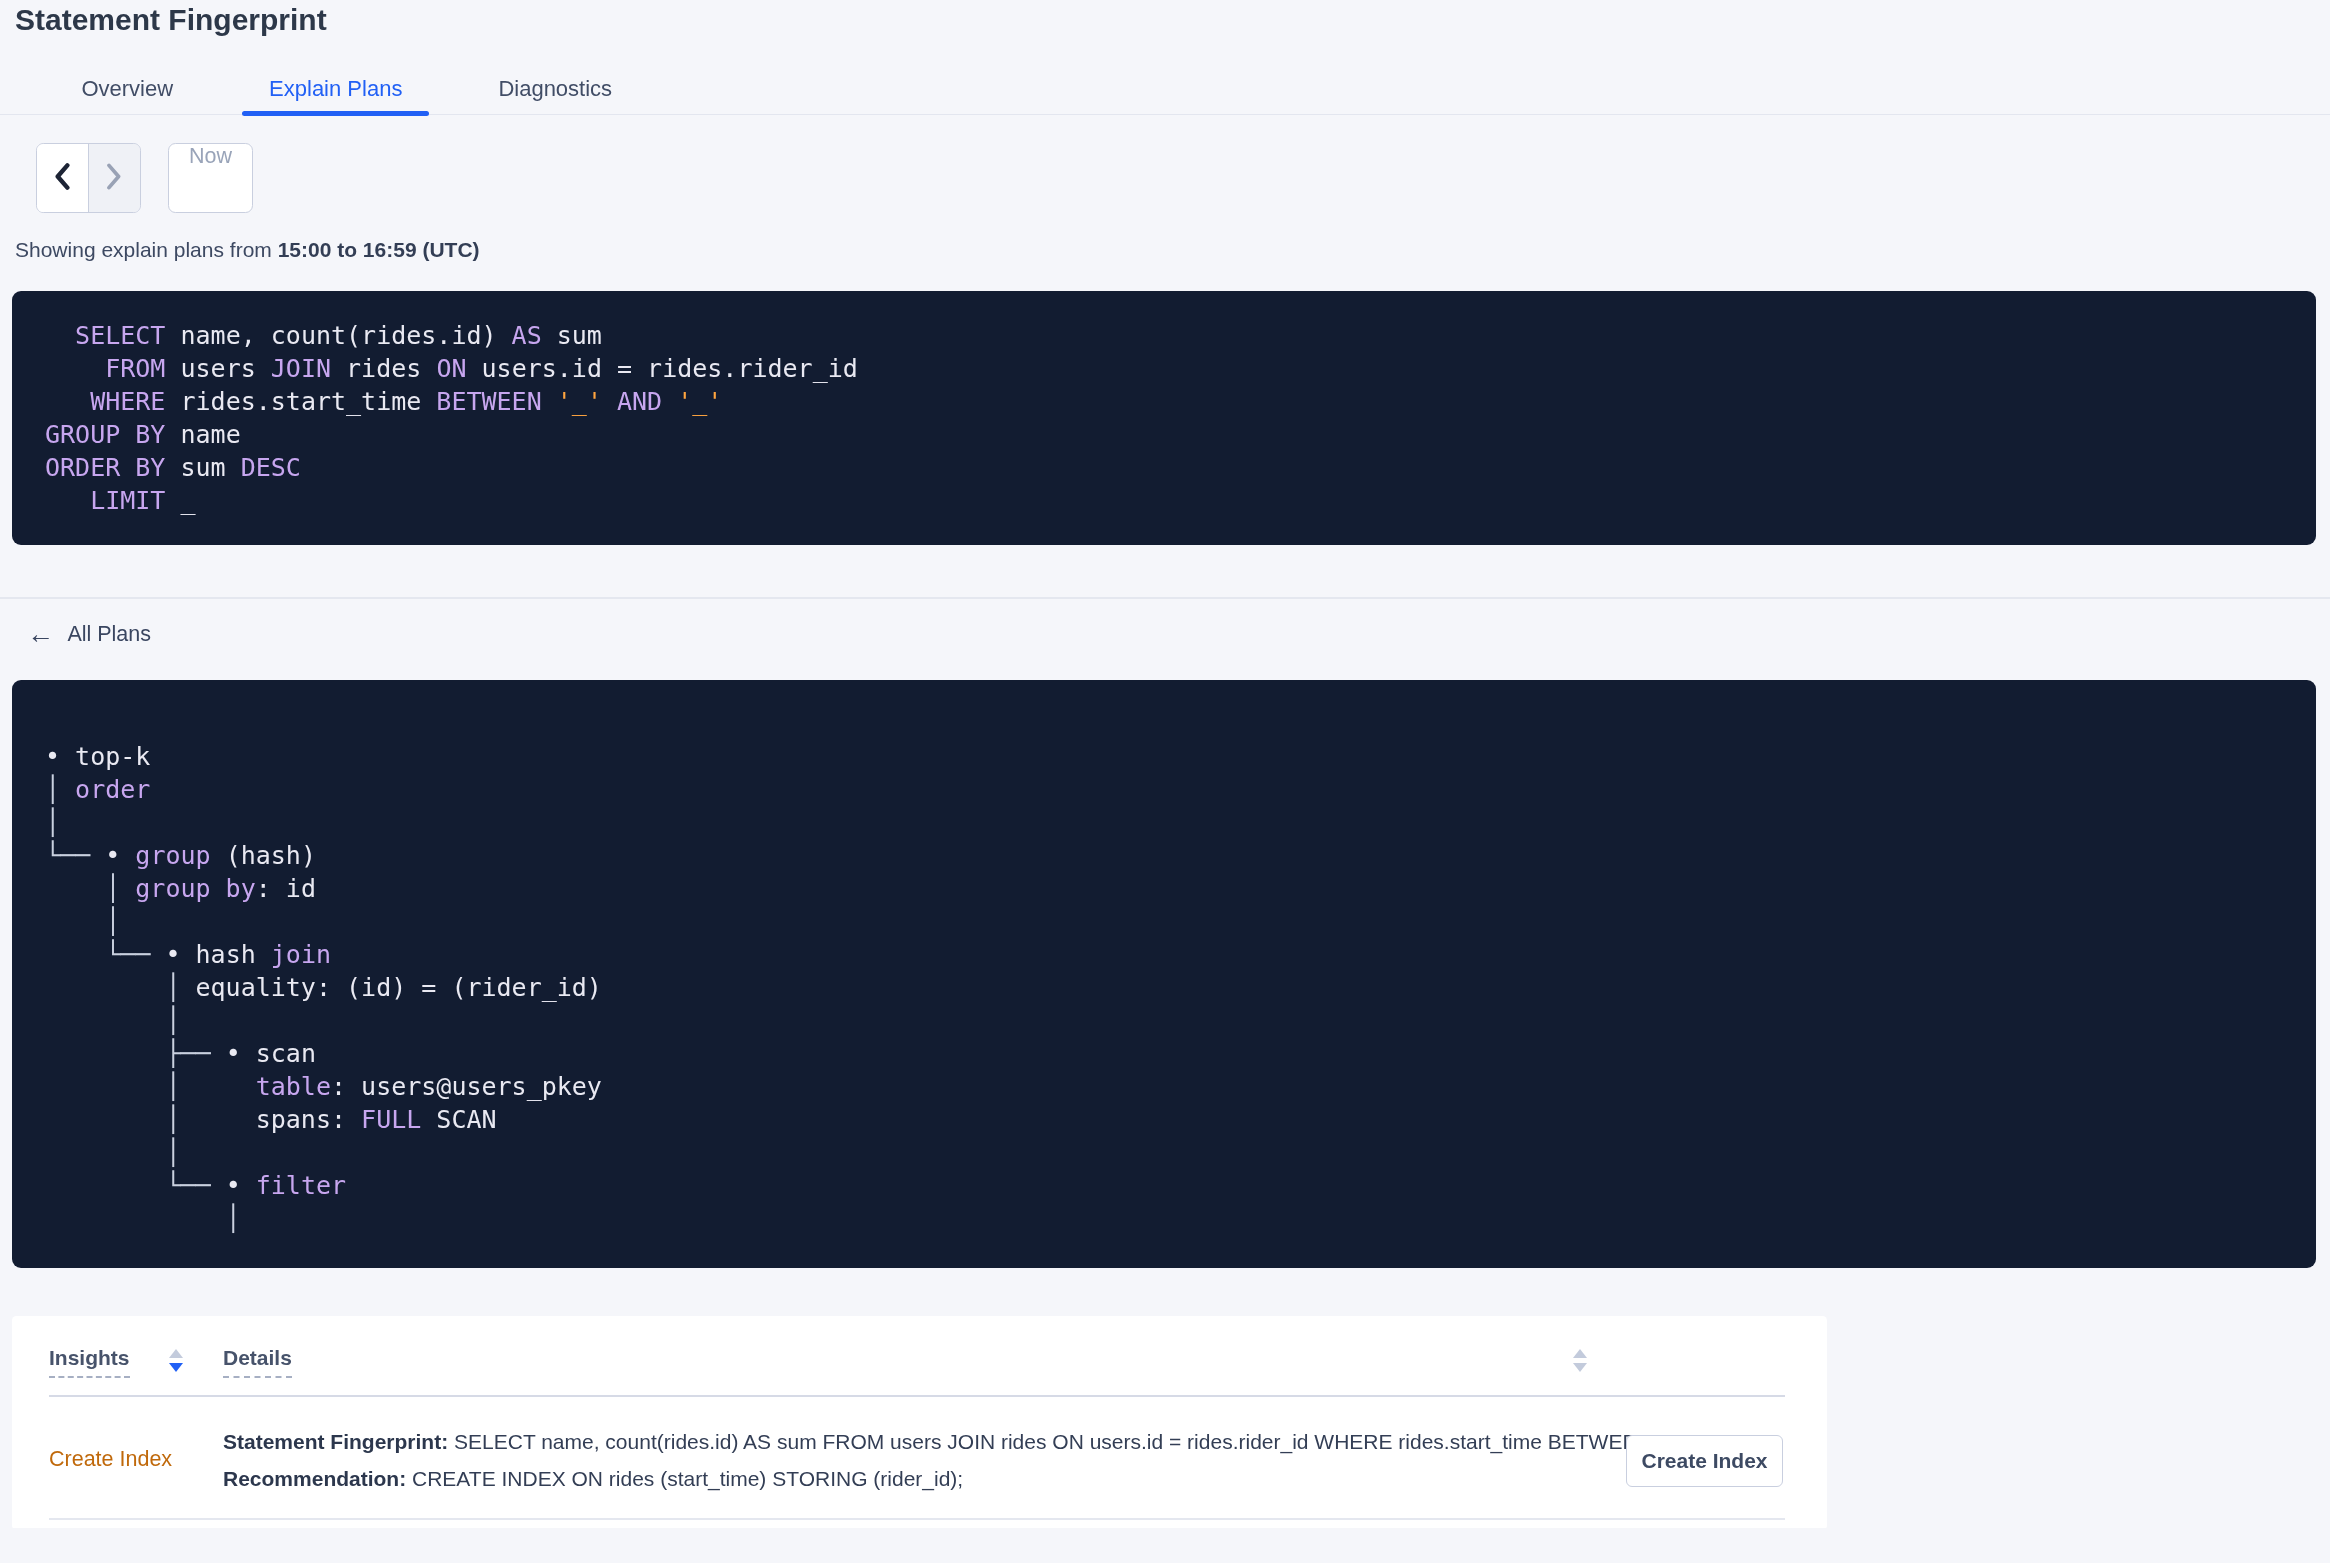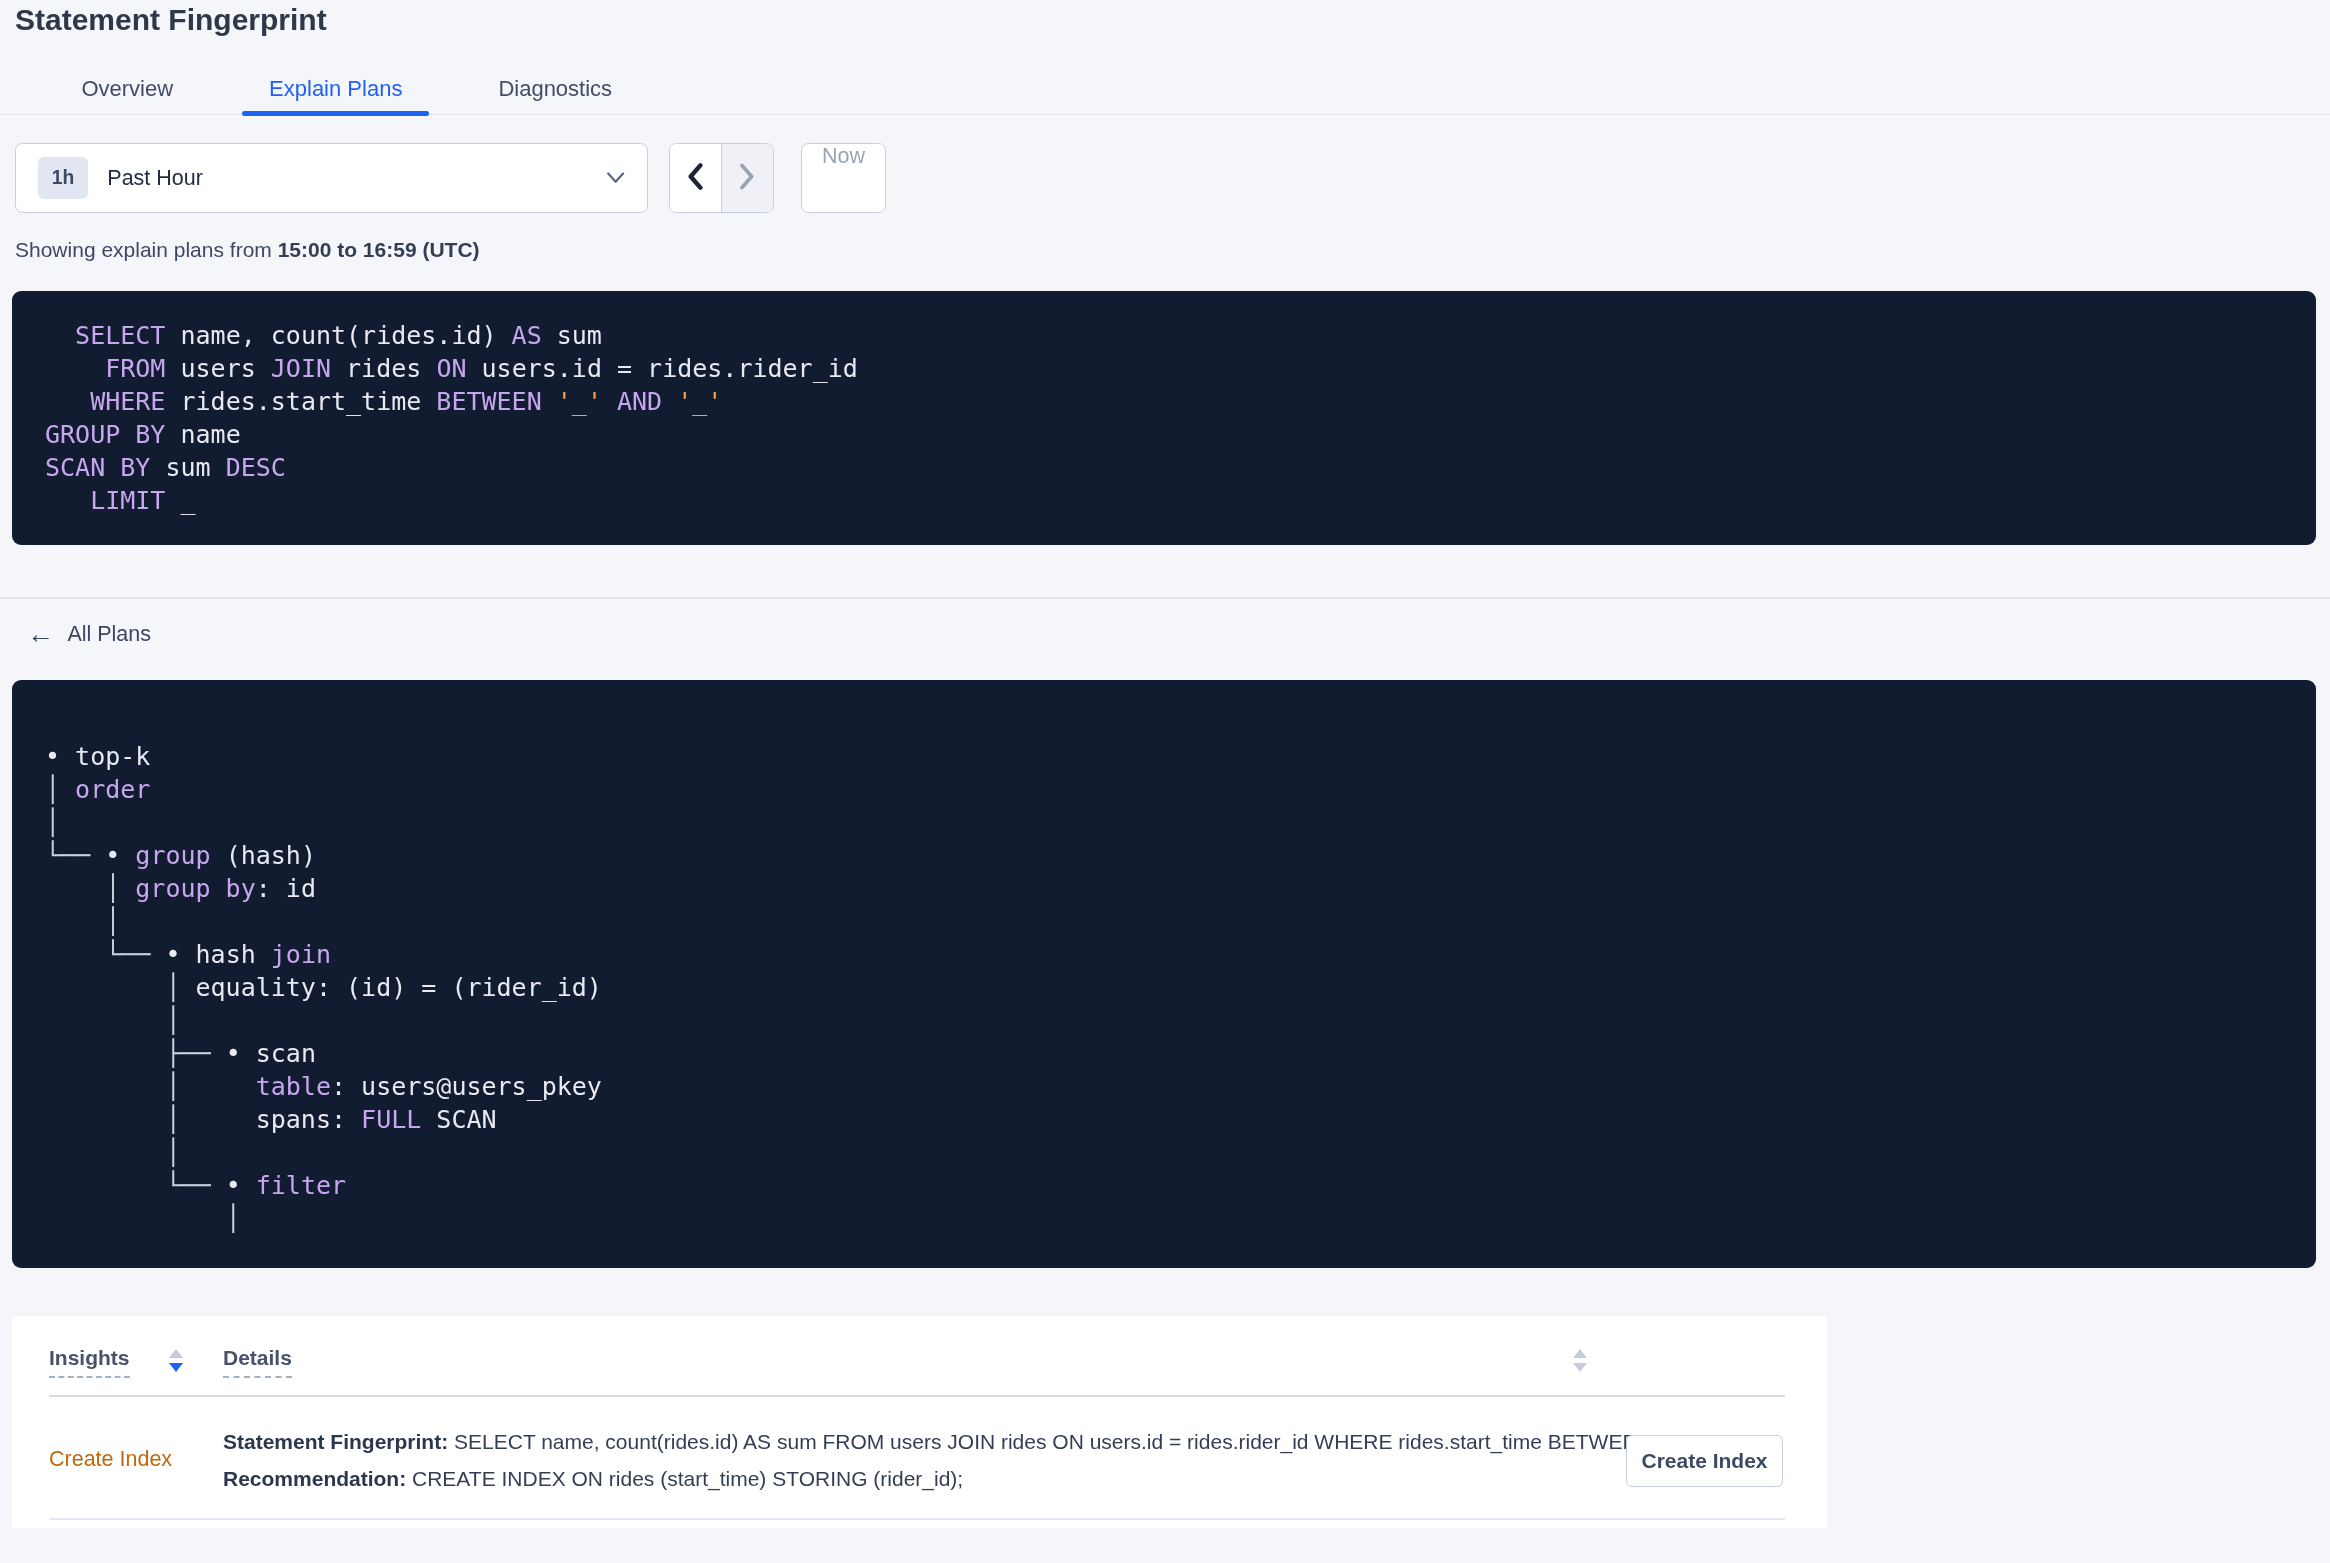--- a/index.html
+++ b/index.html
@@ -89,29 +89,20 @@
       <div class="tab active">
           <span>Explain Plans</span>
         </div>
       <div class="tab">
           <span>Diagnostics</span>
         </div>
     </div>
   </div>
 
   <div class="toolbar">
-    <div class="dropdown">
-      <span class="time-badge">1h</span>
-      <span class="time-label">Past Hour</span>
-      <span class="dd-chevron">
-        <svg width="19.3" height="12" viewBox="0 0 26 16">
-            <path d="M3 2 L13 13 L23 2" fill="none" stroke="#5a6780" stroke-width="3" stroke-linecap="round" stroke-linejoin="round"></path>
-          </svg>
-      </span>
-    </div>
     <div class="pager">
       <div class="pager-btn pager-prev">
         <span>
           <svg width="16.3" height="27" viewBox="0 0 22 36">
               <path d="M18 3 L5 18 L18 33" fill="none" stroke="#1d2435" stroke-width="6" stroke-linecap="round" stroke-linejoin="round"></path>
             </svg>
         </span>
       </div>
       <div class="pager-btn pager-next">
         <span>
@@ -128,21 +119,21 @@
 
   <div class="subtitle">
     <span>Showing explain plans from </span><b>15:00 to 16:59 (UTC)</b>
   </div>
 
   <div class="code-panel" id="sql-box">
     <div class="code-line"><span>  </span><span class="tk-kw">SELECT</span><span> name, count(rides.id) </span><span class="tk-kw">AS</span><span> sum</span></div>
     <div class="code-line"><span>    </span><span class="tk-kw">FROM</span><span> users </span><span class="tk-kw">JOIN</span><span> rides </span><span class="tk-kw">ON</span><span> users.id = rides.rider_id</span></div>
     <div class="code-line"><span>   </span><span class="tk-kw">WHERE</span><span> rides.start_time </span><span class="tk-kw">BETWEEN</span><span> </span><span class="tk-ph">'_'</span><span> </span><span class="tk-kw">AND</span><span> </span><span class="tk-ph">'_'</span></div>
     <div class="code-line"><span class="tk-kw">GROUP BY</span><span> name</span></div>
-    <div class="code-line"><span class="tk-kw">SCAN BY</span><span> sum </span><span class="tk-kw">DESC</span></div>
+    <div class="code-line"><span class="tk-kw">ORDER BY</span><span> sum </span><span class="tk-kw">DESC</span></div>
     <div class="code-line"><span>   </span><span class="tk-kw">LIMIT</span><span> _</span></div>
   </div>
 
   <div class="divider" id="divider-top"></div>
 
   <div class="back-link">
     <span class="back-arrow">←</span>
     <span>All Plans</span>
   </div>
 

